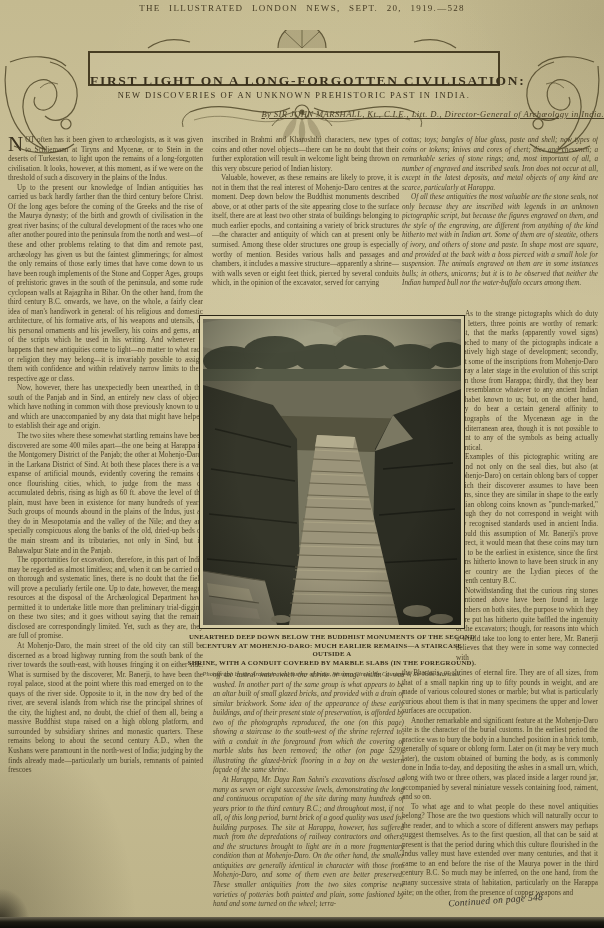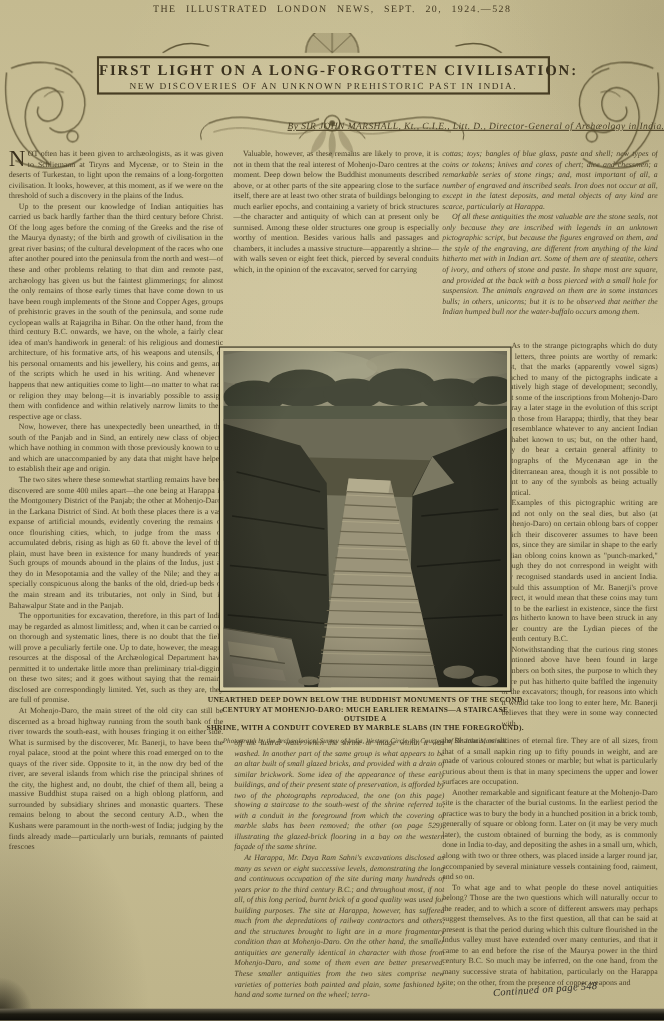--- a/index.html
+++ b/index.html
@@ -10,21 +10,21 @@
       radial-gradient(ellipse at 50% 38%, rgba(255,250,215,0.12), rgba(0,0,0,0) 62%),
       radial-gradient(ellipse at 0% 100%, rgba(35,30,16,0.30), rgba(0,0,0,0) 16%),
       radial-gradient(ellipse at 100% 2%, rgba(70,60,34,0.14), rgba(0,0,0,0) 22%),
       linear-gradient(#c4ba90, #cbc19a 28%, #c8be95 68%, #beb48a);
   }
   .masthead{position:absolute;top:3px;left:0;width:100%;text-align:center;
     font-size:9px;letter-spacing:1.3px;word-spacing:5px;color:#453b24;}
   .ornament-svg{position:absolute;left:0;top:30px;z-index:1;}
   .title-box{position:absolute;left:88px;top:51px;width:408px;height:31px;z-index:2;
     border:2px solid #473d23;text-align:center;background:rgba(208,200,164,0.35);}
-  .title1{font-size:13.5px;font-weight:bold;letter-spacing:1.7px;margin-top:3px;color:#3a311e;white-space:nowrap;}
+  .title1{font-size:13.5px;font-weight:bold;letter-spacing:1.7px;margin-top:20px;color:#3a311e;white-space:nowrap;}
   .title2{font-size:8.5px;font-weight:normal;letter-spacing:1.5px;margin-top:1px;color:#3a311e;white-space:nowrap;}
   .byline{position:absolute;top:109px;left:0;width:100%;text-align:right;
     font-size:8.6px;font-style:italic;letter-spacing:.4px;color:#4a4027;text-decoration:underline;}
   .col{position:absolute;text-align:justify;font-size:7.2px;line-height:9.55px;
     overflow:hidden;color:#4a4029;}
   .col p{margin:0;text-indent:9px;}
   .col p.noindent{text-indent:0;}
   .col-left{left:8px;top:136px;width:195px;height:781px;}
   .col-mid-top{left:212px;top:136px;width:187px;height:178px;}
   .col-right-top{left:402px;top:136px;width:196px;height:172px;font-style:italic;}
@@ -45,21 +45,21 @@
   .bottom-edge{position:absolute;left:0;bottom:0;width:604px;height:11px;z-index:5;
     background:linear-gradient(#6b6552, #1d1b12 45%, #0d0c08);}
   .corner-blot{position:absolute;left:0;bottom:6px;width:30px;height:34px;z-index:4;
     background:radial-gradient(ellipse at 0% 100%, rgba(18,16,10,0.75), rgba(0,0,0,0) 70%);}
 </style>
 </head>
 <body>
 
 <div class="page">
 
-  <div class="masthead">THE ILLUSTRATED LONDON NEWS, SEPT. 20, 1924.—528</div>
+  <div class="masthead">THE ILLUSTRATED LONDON NEWS, SEPT. 20, 1919.—528</div>
 
   <svg class="ornament-svg" width="604" height="124" viewBox="0 0 604 124">
     <g stroke="#4f4629" fill="none" stroke-width="1.2" opacity="0.85">
 
       <g transform="translate(4,28)">
         <path d="M2,8 C-2,42 8,80 42,92 C22,74 15,52 21,36 C26,22 42,17 50,27 C56,36 52,50 41,52 C33,53 28,46 31,39"></path>
         <path d="M46,4 C66,9 77,26 72,45 C68,61 51,67 41,58"></path>
         <path d="M6,4 C26,-4 50,-3 62,8"></path>
         <circle cx="62" cy="66" r="5"></circle>
         <path d="M10,88 C32,98 56,97 70,86"></path>
@@ -111,20 +111,21 @@
   <div class="col col-left">
     <p class="noindent"><span class="dropcap">N</span><span>OT often has it been given to archæologists, as it was given to Schliemann at Tiryns and Mycenæ, or to Stein in the deserts of Turkestan, to light upon the remains of a long-forgotten civilisation. It looks, however, at this moment, as if we were on the threshold of such a discovery in the plains of the Indus.</span></p>
     <p>Up to the present our knowledge of Indian antiquities has carried us back hardly farther than the third century before Christ. Of the long ages before the coming of the Greeks and the rise of the Maurya dynasty; of the birth and growth of civilisation in the great river basins; of the cultural development of the races who one after another poured into the peninsula from the north and west—of these and other problems relating to that dim and remote past, archæology has given us but the faintest glimmerings; for almost the only remains of those early times that have come down to us have been rough implements of the Stone and Copper Ages, groups of prehistoric graves in the south of the peninsula, and some rude cyclopean walls at Rajagriha in Bihar. On the other hand, from the third century B.C. onwards, we have, on the whole, a fairly clear idea of man's handiwork in general: of his religious and domestic architecture, of his formative arts, of his weapons and utensils, of his personal ornaments and his jewellery, his coins and gems, and of the scripts which he used in his writing. And whenever it happens that new antiquities come to light—no matter to what race or religion they may belong—it is invariably possible to assign them with confidence and within relatively narrow limits to their respective age or class.</p>
     <p>Now, however, there has unexpectedly been unearthed, in the south of the Panjab and in Sind, an entirely new class of objects which have nothing in common with those previously known to us, and which are unaccompanied by any data that might have helped to establish their age and origin.</p>
     <p>The two sites where these somewhat startling remains have been discovered are some 400 miles apart—the one being at Harappa in the Montgomery District of the Panjab; the other at Mohenjo-Daro, in the Larkana District of Sind. At both these places there is a vast expanse of artificial mounds, evidently covering the remains of once flourishing cities, which, to judge from the mass of accumulated debris, rising as high as 60 ft. above the level of the plain, must have been in existence for many hundreds of years. Such groups of mounds abound in the plains of the Indus, just as they do in Mesopotamia and the valley of the Nile; and they are specially conspicuous along the banks of the old, dried-up beds of the main stream and its tributaries, not only in Sind, but in Bahawalpur State and in the Panjab.</p>
     <p>The opportunities for excavation, therefore, in this part of India may be regarded as almost limitless; and, when it can be carried out on thorough and systematic lines, there is no doubt that the field will prove a peculiarly fertile one. Up to date, however, the meagre resources at the disposal of the Archæological Department have permitted it to undertake little more than preliminary trial-digging on these two sites; and it goes without saying that the remains disclosed are correspondingly limited. Yet, such as they are, they are full of promise.</p>
     <p>At Mohenjo-Daro, the main street of the old city can still be discerned as a broad highway running from the south bank of the river towards the south-east, with houses fringing it on either side. What is surmised by the discoverer, Mr. Banerji, to have been the royal palace, stood at the point where this road emerged on to the quays of the river side. Opposite to it, in the now dry bed of the river, are several islands from which rise the principal shrines of the city, the highest and, no doubt, the chief of them all, being a massive Buddhist stupa raised on a high oblong platform, and surrounded by subsidiary shrines and monastic quarters. These remains belong to about the second century A.D., when the Kushans were paramount in the north-west of India; judging by the finds already made—particularly urn burials, remnants of painted frescoes</p>
   </div>
 
   <div class="col col-mid-top">
+    <p class="noindent">inscribed in Brahmi and Kharoshthi characters, new types of coins and other novel objects—there can be no doubt that their further exploration will result in welcome light being thrown on this very obscure period of Indian history.</p>
     <p>Valuable, however, as these remains are likely to prove, it is not in them that the real interest of Mohenjo-Daro centres at the moment. Deep down below the Buddhist monuments described above, or at other parts of the site appearing close to the surface itself, there are at least two other strata of buildings belonging to much earlier epochs, and containing a variety of brick structures—the character and antiquity of which can at present only be surmised. Among these older structures one group is especially worthy of mention. Besides various halls and passages and chambers, it includes a massive structure—apparently a shrine—with walls seven or eight feet thick, pierced by several conduits which, in the opinion of the excavator, served for carrying</p>
   </div>
 
   <div class="col col-right-top">
     <p class="noindent">cottas; toys; bangles of blue glass, paste and shell; new types of coins or tokens; knives and cores of chert; dice and chessmen; a remarkable series of stone rings; and, most important of all, a number of engraved and inscribed seals. Iron does not occur at all, except in the latest deposits, and metal objects of any kind are scarce, particularly at Harappa.</p>
     <p>Of all these antiquities the most valuable are the stone seals, not only because they are inscribed with legends in an unknown pictographic script, but because the figures engraved on them, and the style of the engraving, are different from anything of the kind hitherto met with in Indian art. Some of them are of steatite, others of ivory, and others of stone and paste. In shape most are square, and provided at the back with a boss pierced with a small hole for suspension. The animals engraved on them are in some instances bulls; in others, unicorns; but it is to be observed that neither the Indian humped bull nor the water-buffalo occurs among them.</p>
   </div>
 
   <div class="col col-right-narrow">
     <p>As to the strange pictographs which do duty for letters, three points are worthy of remark: first, that the marks (apparently vowel signs) attached to many of the pictographs indicate a relatively high stage of development; secondly, that some of the inscriptions from Mohenjo-Daro betray a later stage in the evolution of this script than those from Harappa; thirdly, that they bear no resemblance whatever to any ancient Indian alphabet known to us; but, on the other hand, they do bear a certain general affinity to pictographs of the Mycenæan age in the Mediterranean area, though it is not possible to point to any of the symbols as being actually identical.</p>

